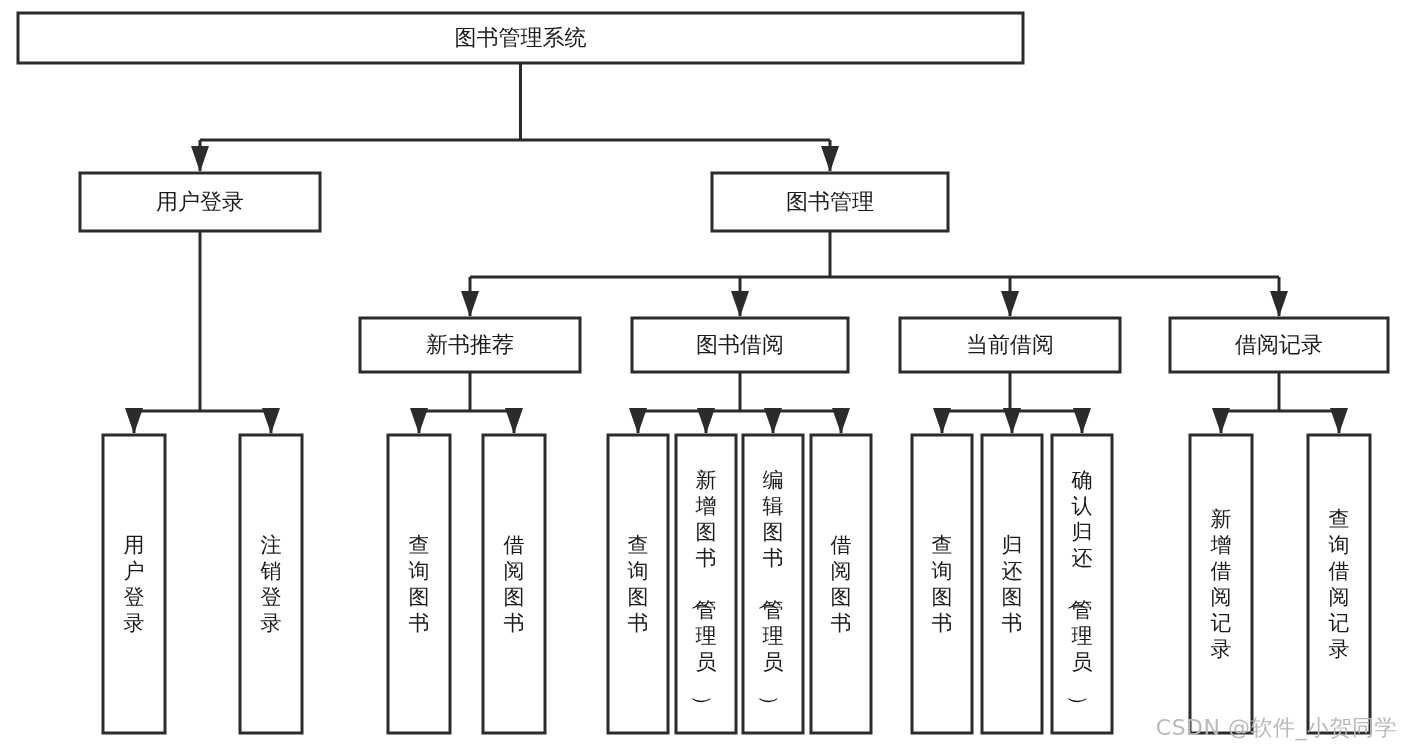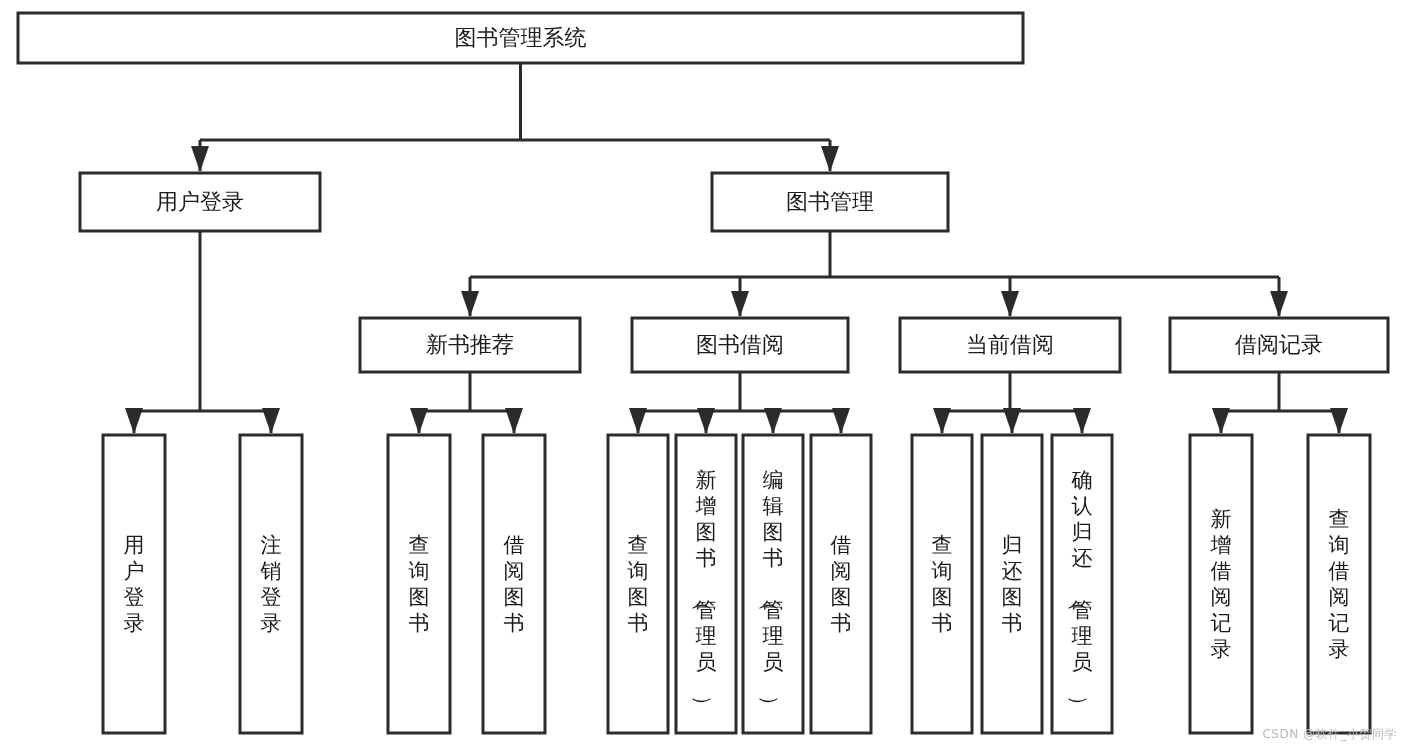--- a/index.html
+++ b/index.html
@@ -16,21 +16,21 @@
     font-family:"DejaVu Sans","Liberation Sans",sans-serif;
     fill:#1b1b1b;font-size:22px;text-anchor:middle;dominant-baseline:middle;
   }
   .leaflabel{
     font-family:"DejaVu Sans","Liberation Sans",sans-serif;
     fill:#1b1b1b;font-size:21px;text-anchor:middle;
   }
   .watermark{
     position:absolute;right:8px;bottom:4px;
     font-family:"DejaVu Sans","Liberation Sans",sans-serif;
-    font-size:12px;color:#b9b9b9;white-space:nowrap;letter-spacing:0.5px;
+    font-size:22px;color:#b9b9b9;white-space:nowrap;letter-spacing:0.5px;
     pointer-events:none;
   }
 </style>
 </head>
 <body>
 
 <div id="stage">
   <svg id="tree" viewBox="0 0 1405 747">
     <g id="connectors">
         <line x1="520.5" y1="63" x2="520.5" y2="140" class="connector"></line>

